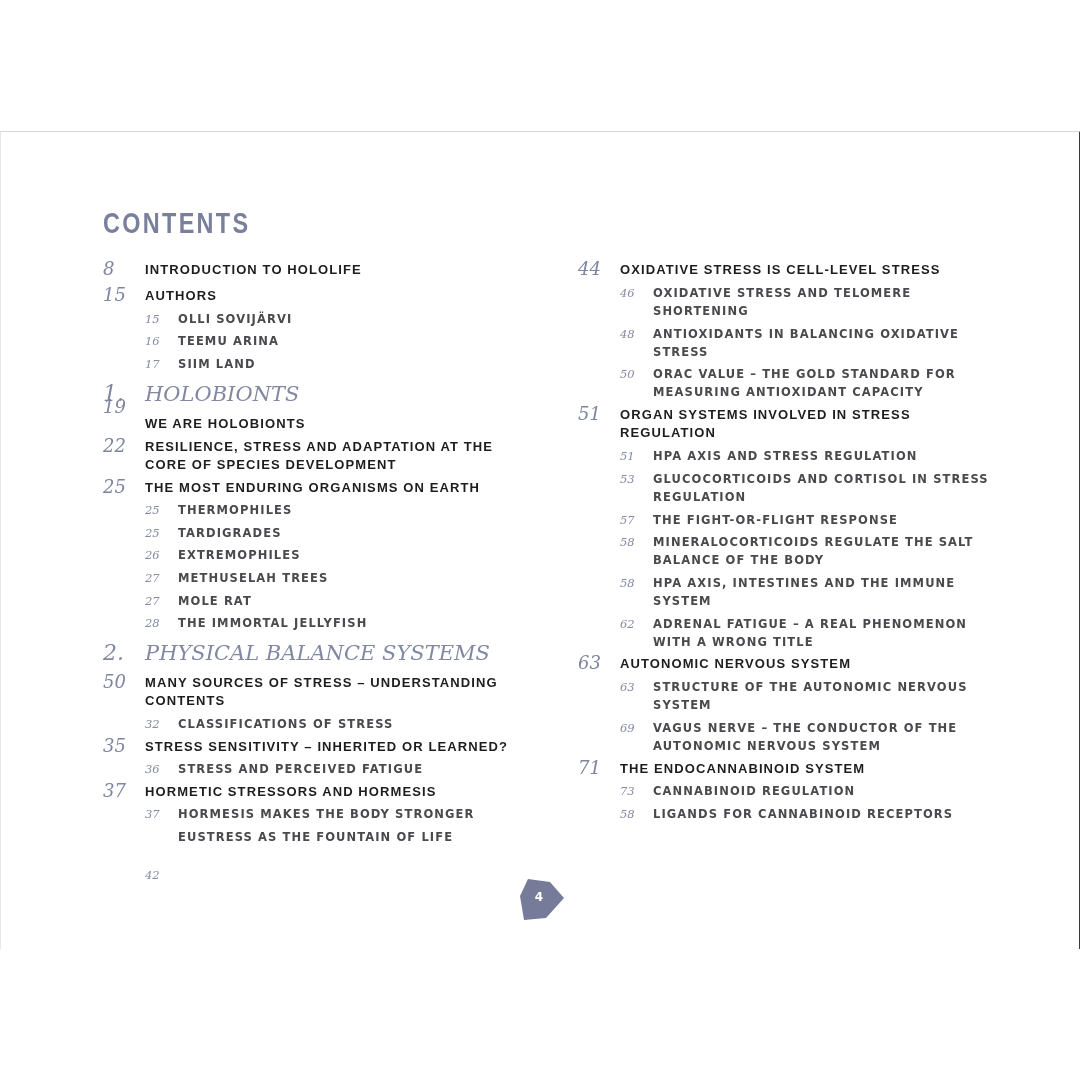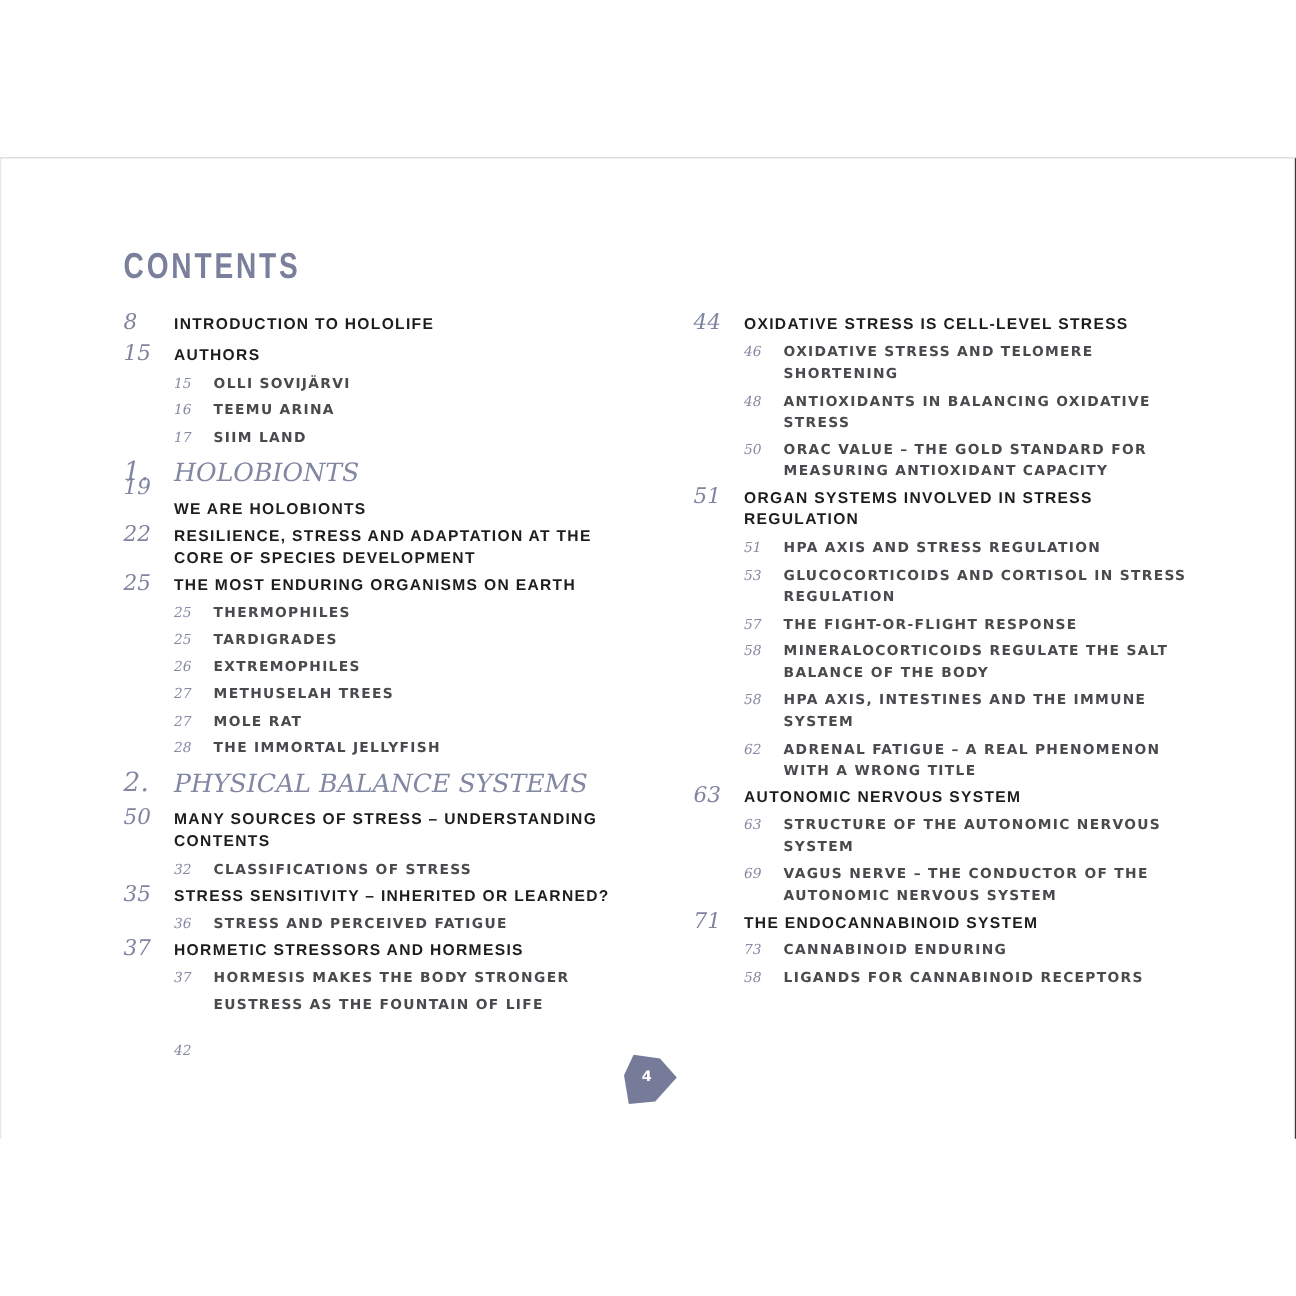--- a/index.html
+++ b/index.html
@@ -148,21 +148,21 @@
     <div class="lbl-main" style="left: 620px; top: 655px;">AUTONOMIC NERVOUS SYSTEM</div>
     <div class="num-sub" style="left: 620px; top: 680px;">63</div>
     <div class="lbl-sub" style="left: 653px; top: 678px;">STRUCTURE OF THE AUTONOMIC NERVOUS</div>
     <div class="lbl-sub" style="left: 653px; top: 696px;">SYSTEM</div>
     <div class="num-sub" style="left: 620px; top: 721px;">69</div>
     <div class="lbl-sub" style="left: 653px; top: 719px;">VAGUS NERVE – THE CONDUCTOR OF THE</div>
     <div class="lbl-sub" style="left: 653px; top: 737px;">AUTONOMIC NERVOUS SYSTEM</div>
     <div class="num-main" style="left: 578px; top: 759px;">71</div>
     <div class="lbl-main" style="left: 620px; top: 760px;">THE ENDOCANNABINOID SYSTEM</div>
     <div class="num-sub" style="left: 620px; top: 784px;">73</div>
-    <div class="lbl-sub" style="left: 653px; top: 782px;">CANNABINOID ENDURING</div>
+    <div class="lbl-sub" style="left: 653px; top: 782px;">CANNABINOID REGULATION</div>
     <div class="num-sub" style="left: 620px; top: 807px;">58</div>
     <div class="lbl-sub" style="left: 653px; top: 805px;">LIGANDS FOR CANNABINOID RECEPTORS</div>
   </div>
 
 <div class="page-badge">
   <svg width="46" height="48" viewBox="0 0 46 48">
     <polygon points="8,3 30,6 44,22 26,42 4,44 0,20" fill="#767b99"></polygon>
   </svg>
   <span>4</span>
 </div>

